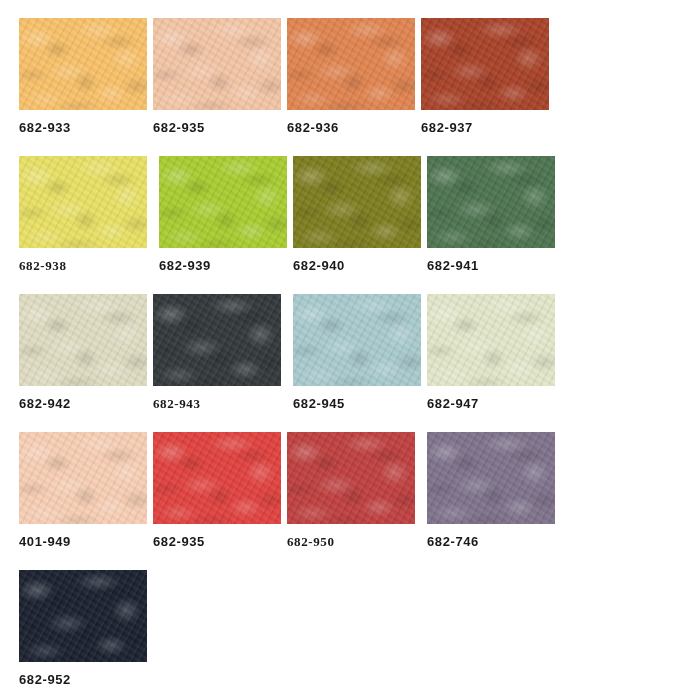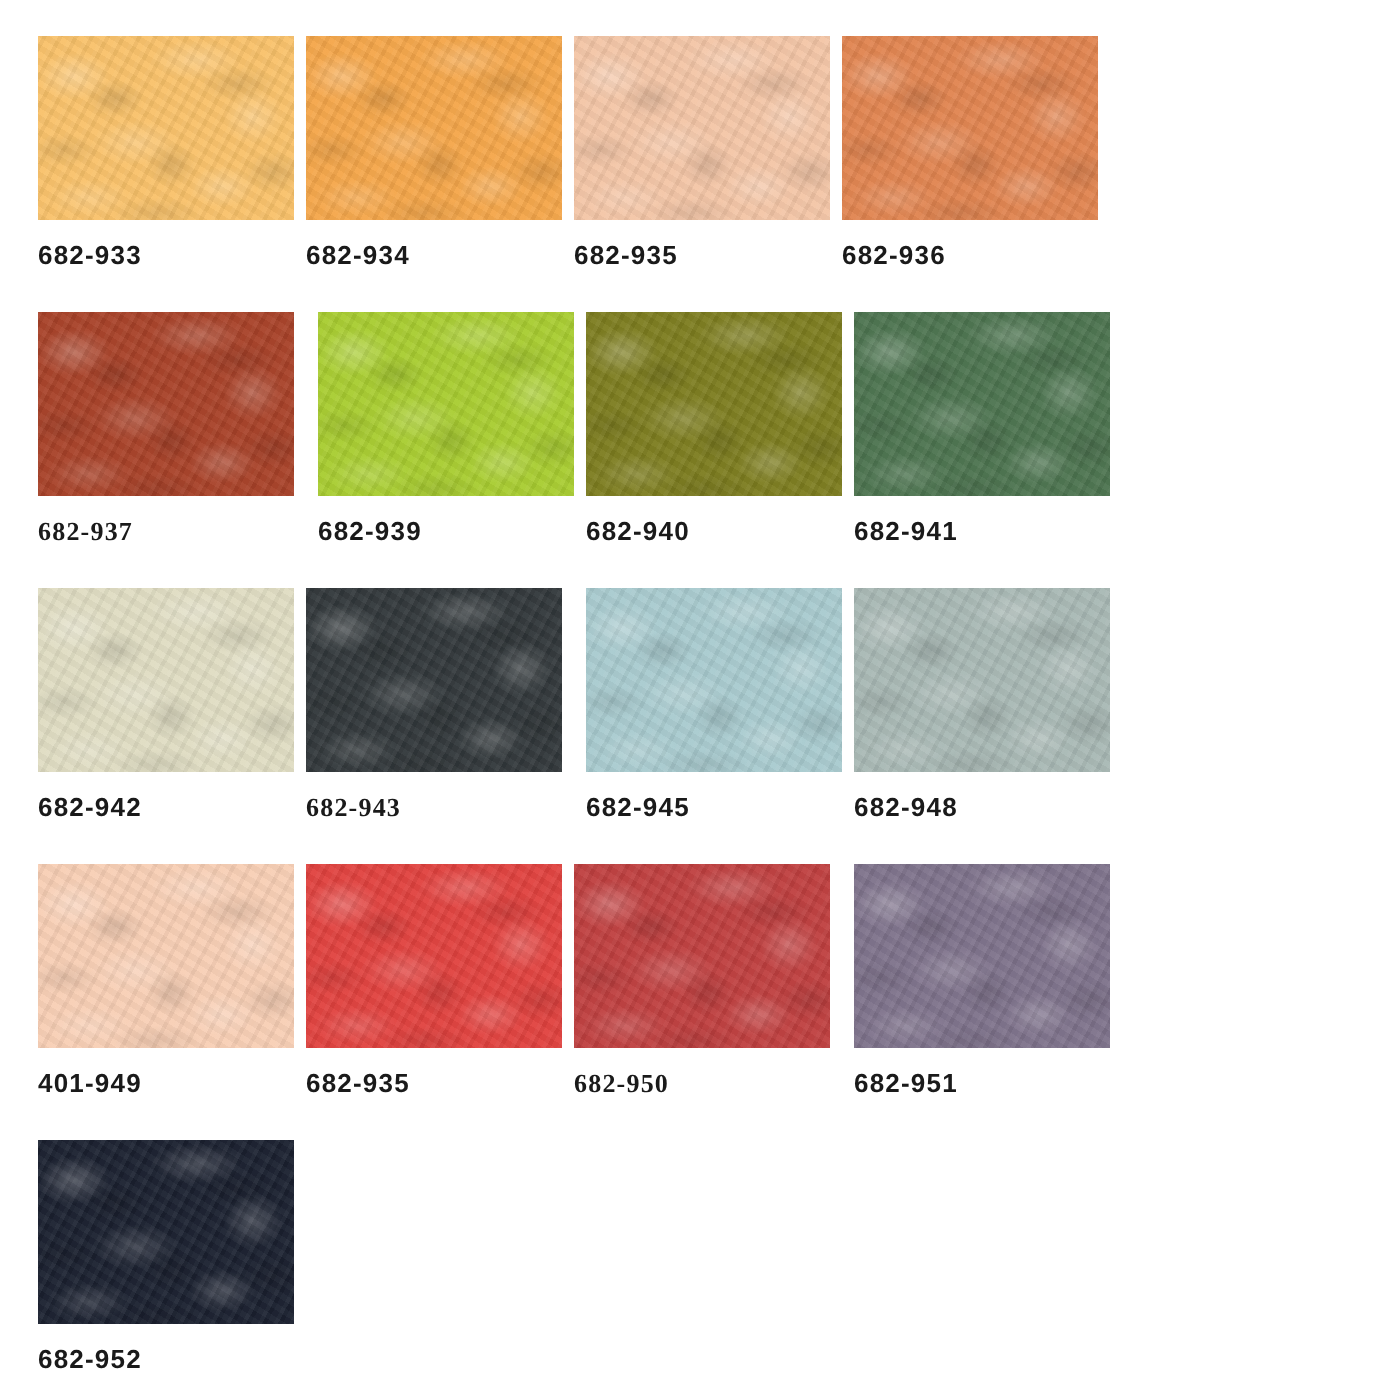--- a/index.html
+++ b/index.html
@@ -104,28 +104,20 @@
   <div class="swatch-grid">
       <div class="swatch-cell">
         <div class="swatch-chip" style="background-color: rgb(248, 193, 106);">
           <div class="tex-a"></div>
           <div class="tex-b"></div>
           <div class="tex-c"></div>
         </div>
         <div class="swatch-label">682-933</div>
       </div>
       <div class="swatch-cell">
-        <div class="swatch-chip" style="background-color: rgb(244, 166, 74);">
-          <div class="tex-a"></div>
-          <div class="tex-b"></div>
-          <div class="tex-c"></div>
-        </div>
-        <div class="swatch-label">682-934</div>
-      </div>
-      <div class="swatch-cell">
         <div class="swatch-chip" style="background-color: rgb(243, 197, 166);">
           <div class="tex-a"></div>
           <div class="tex-b"></div>
           <div class="tex-c"></div>
         </div>
         <div class="swatch-label">682-935</div>
       </div>
       <div class="swatch-cell">
         <div class="swatch-chip" style="background-color: rgb(224, 132, 80);">
           <div class="tex-a"></div>
@@ -136,20 +128,28 @@
       </div>
       <div class="swatch-cell">
         <div class="swatch-chip" style="background-color: rgb(168, 66, 41);">
           <div class="tex-a"></div>
           <div class="tex-b"></div>
           <div class="tex-c"></div>
         </div>
         <div class="swatch-label">682-937</div>
       </div>
       <div class="swatch-cell">
+        <div class="swatch-chip" style="background-color: rgb(232, 224, 101);">
+          <div class="tex-a"></div>
+          <div class="tex-b"></div>
+          <div class="tex-c"></div>
+        </div>
+        <div class="swatch-label">682-938</div>
+      </div>
+      <div class="swatch-cell">
         <div class="swatch-chip" style="background-color: rgb(168, 204, 49);">
           <div class="tex-a"></div>
           <div class="tex-b"></div>
           <div class="tex-c"></div>
         </div>
         <div class="swatch-label">682-939</div>
       </div>
       <div class="swatch-cell">
         <div class="swatch-chip" style="background-color: rgb(125, 125, 32);">
           <div class="tex-a"></div>
@@ -184,26 +184,26 @@
       </div>
       <div class="swatch-cell">
         <div class="swatch-chip" style="background-color: rgb(168, 202, 206);">
           <div class="tex-a"></div>
           <div class="tex-b"></div>
           <div class="tex-c"></div>
         </div>
         <div class="swatch-label">682-945</div>
       </div>
       <div class="swatch-cell">
-        <div class="swatch-chip" style="background-color: rgb(168, 184, 180);">
-          <div class="tex-a"></div>
-          <div class="tex-b"></div>
-          <div class="tex-c"></div>
-        </div>
-        <div class="swatch-label">682-948</div>
+        <div class="swatch-chip" style="background-color: rgb(226, 231, 202);">
+          <div class="tex-a"></div>
+          <div class="tex-b"></div>
+          <div class="tex-c"></div>
+        </div>
+        <div class="swatch-label">682-947</div>
       </div>
       <div class="swatch-cell">
         <div class="swatch-chip" style="background-color: rgb(247, 206, 180);">
           <div class="tex-a"></div>
           <div class="tex-b"></div>
           <div class="tex-c"></div>
         </div>
         <div class="swatch-label">401-949</div>
       </div>
       <div class="swatch-cell">
@@ -221,21 +221,21 @@
           <div class="tex-c"></div>
         </div>
         <div class="swatch-label">682-950</div>
       </div>
       <div class="swatch-cell">
         <div class="swatch-chip" style="background-color: rgb(126, 114, 139);">
           <div class="tex-a"></div>
           <div class="tex-b"></div>
           <div class="tex-c"></div>
         </div>
-        <div class="swatch-label">682-951</div>
+        <div class="swatch-label">682-746</div>
       </div>
       <div class="swatch-cell">
         <div class="swatch-chip" style="background-color: rgb(27, 33, 48);">
           <div class="tex-a"></div>
           <div class="tex-b"></div>
           <div class="tex-c"></div>
         </div>
         <div class="swatch-label">682-952</div>
       </div>
     </div>

